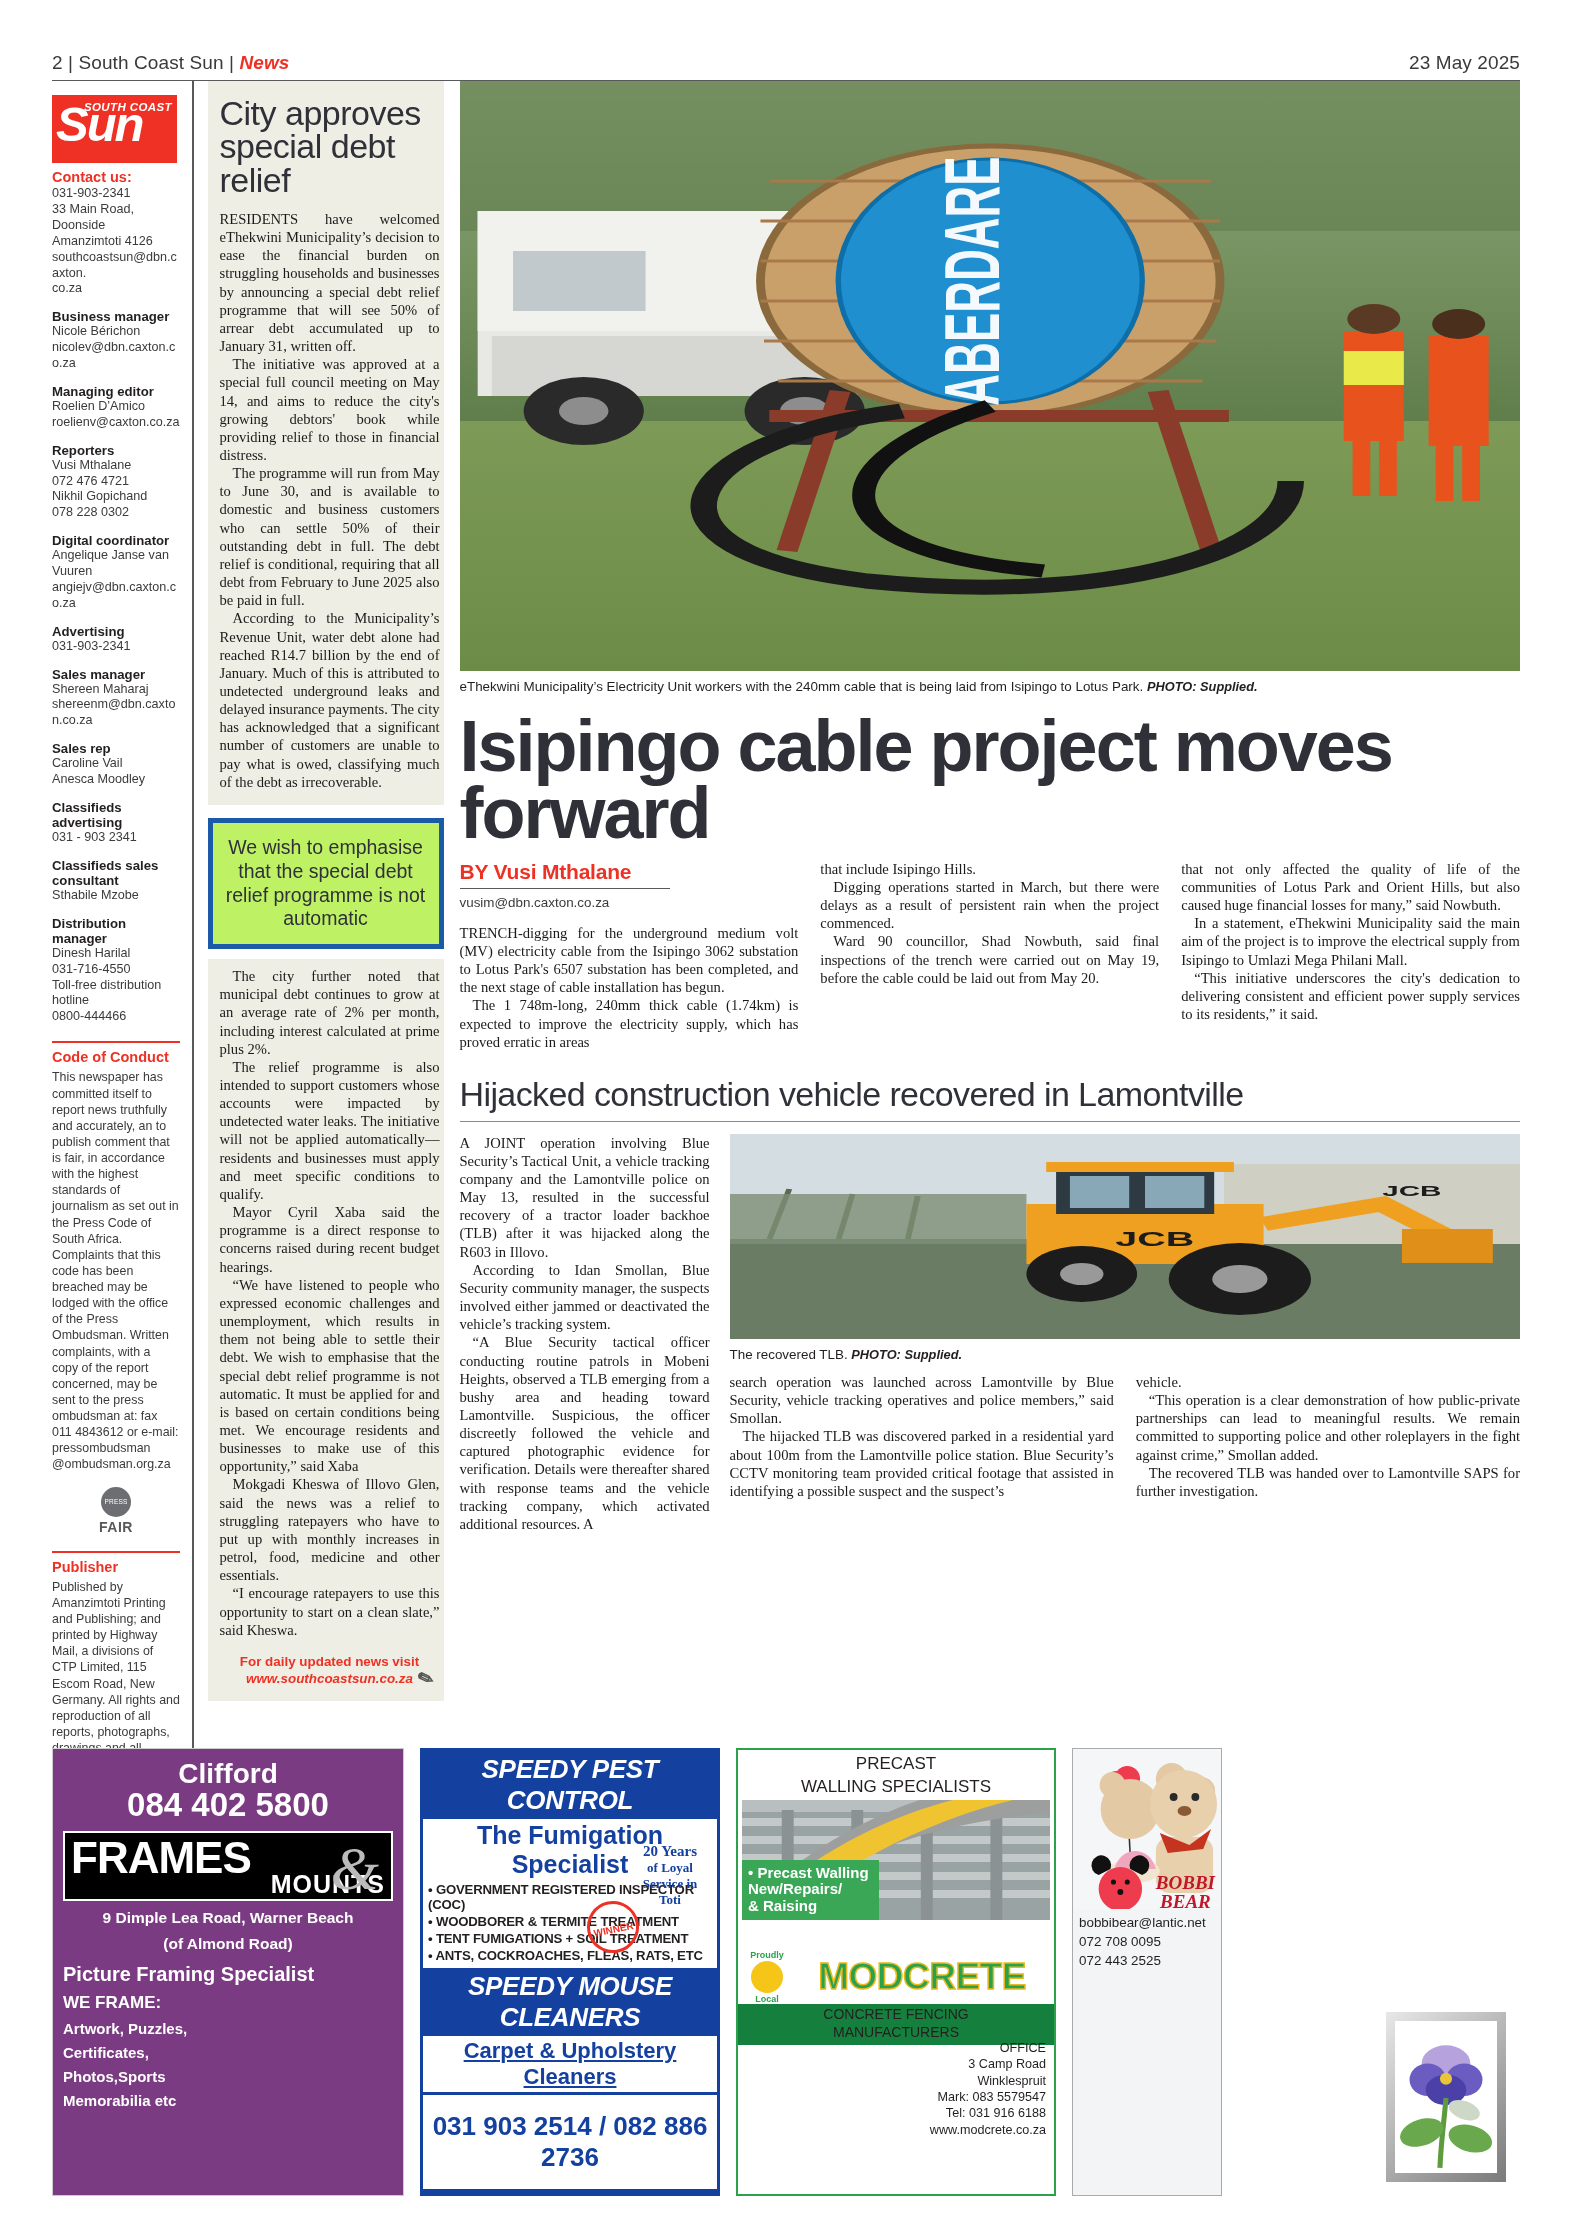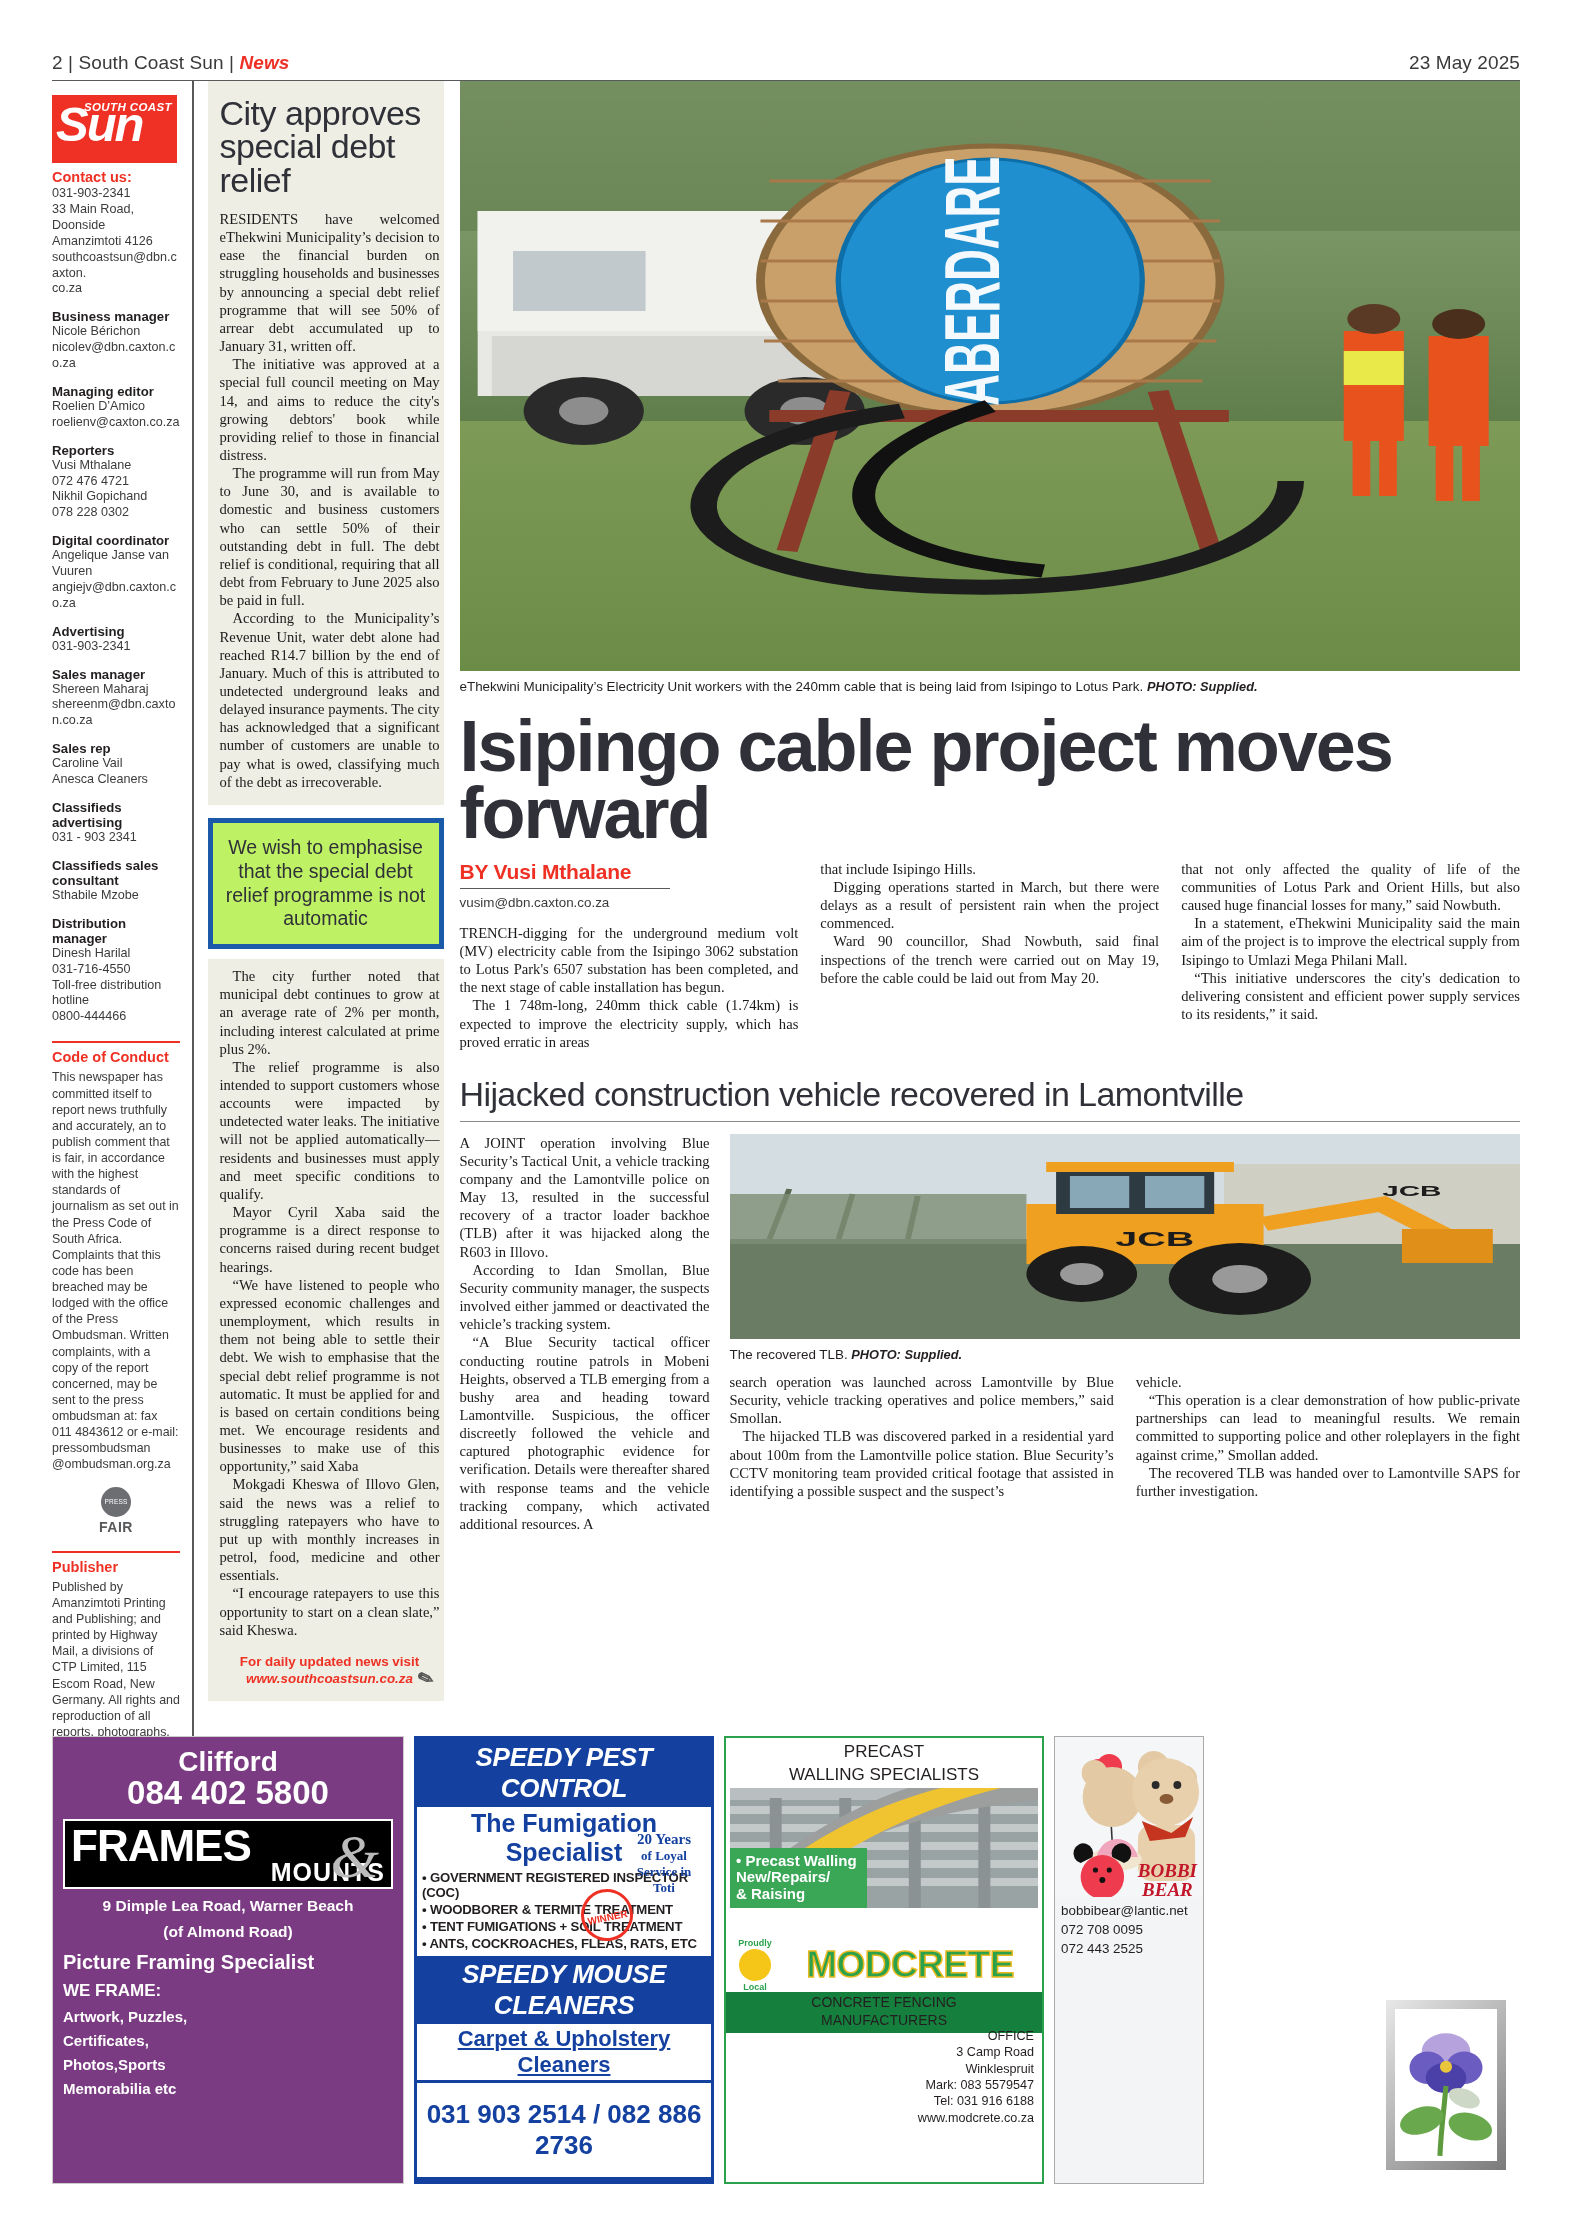--- a/index.html
+++ b/index.html
@@ -125,21 +125,21 @@
   .two-up .txtcol { width:250px; }
   .two-up .photocol { flex:1; }
   .tlb-photo {
     width:100%; height:205px; background:linear-gradient(#cfd8dd,#8c9aa2);
     position:relative; overflow:hidden;
   }
   .cols2 { display:flex; gap:22px; margin-top:10px;}
   .cols2 > div { flex:1; }
 
   
-  .ads-row { display:flex; gap:10px; position:absolute; left:52px; right:52px; bottom:40px; }
+  .ads-row { display:flex; gap:16px; position:absolute; left:52px; right:52px; bottom:28px; }
   .ad { background:#fff; }
 
   .ad-frames {
     width:352px; background:#7b3b82; color:#fff; padding:10px 10px 14px 10px;
     border:1px solid #ccc;
   }
   .ad-frames .clif { font-size:28px; font-weight:bold; text-align:center; line-height:1.05;}
   .ad-frames .phone { font-size:33px; font-weight:bold; text-align:center; line-height:1.05; margin-bottom:8px;}
   .fm-box { border:2px solid #fff; background:#000; padding:4px 6px; position:relative; }
   .fm-box .fm1 { color:#fff; font-size:44px; font-weight:bold; letter-spacing:-1px; line-height:.95;}
@@ -219,21 +219,21 @@
       <div class="sb-sub">Digital coordinator</div>
       <div class="sb-txt" style="white-space:pre-line">Angelique Janse van Vuuren
 angiejv@dbn.caxton.co.za</div>
       <div class="sb-sub">Advertising</div>
       <div class="sb-txt" style="white-space:pre-line">031-903-2341</div>
       <div class="sb-sub">Sales manager</div>
       <div class="sb-txt" style="white-space:pre-line">Shereen Maharaj
 shereenm@dbn.caxton.co.za</div>
       <div class="sb-sub">Sales rep</div>
       <div class="sb-txt" style="white-space:pre-line">Caroline Vail
-Anesca Cleaners</div>
+Anesca Moodley</div>
       <div class="sb-sub">Classifieds advertising</div>
       <div class="sb-txt" style="white-space:pre-line">031 - 903 2341</div>
       <div class="sb-sub">Classifieds sales consultant</div>
       <div class="sb-txt" style="white-space:pre-line">Sthabile Mzobe</div>
       <div class="sb-sub">Distribution manager</div>
       <div class="sb-txt" style="white-space:pre-line">Dinesh Harilal
 031-716-4550
 Toll-free distribution hotline
 0800-444466</div>
 

